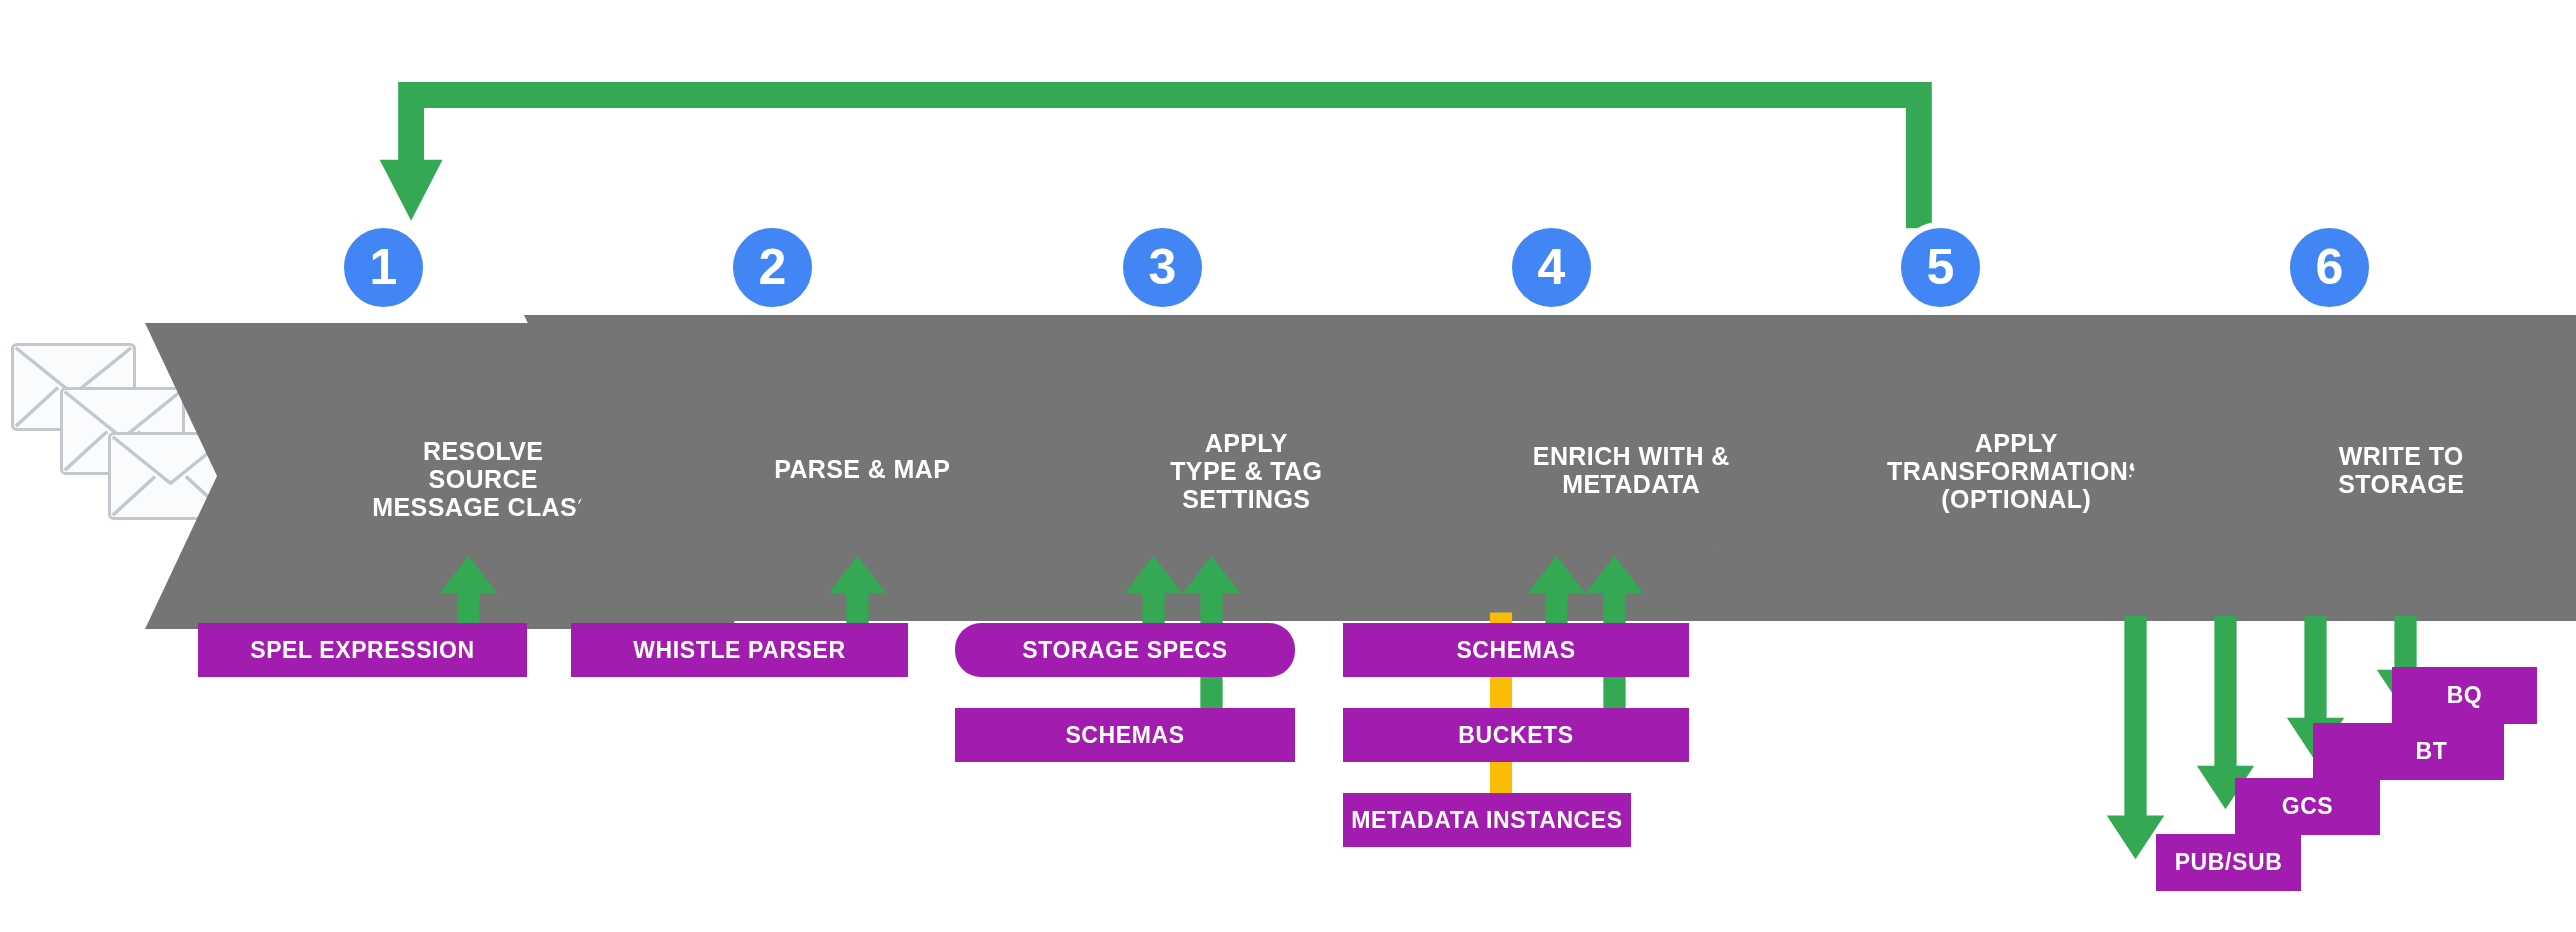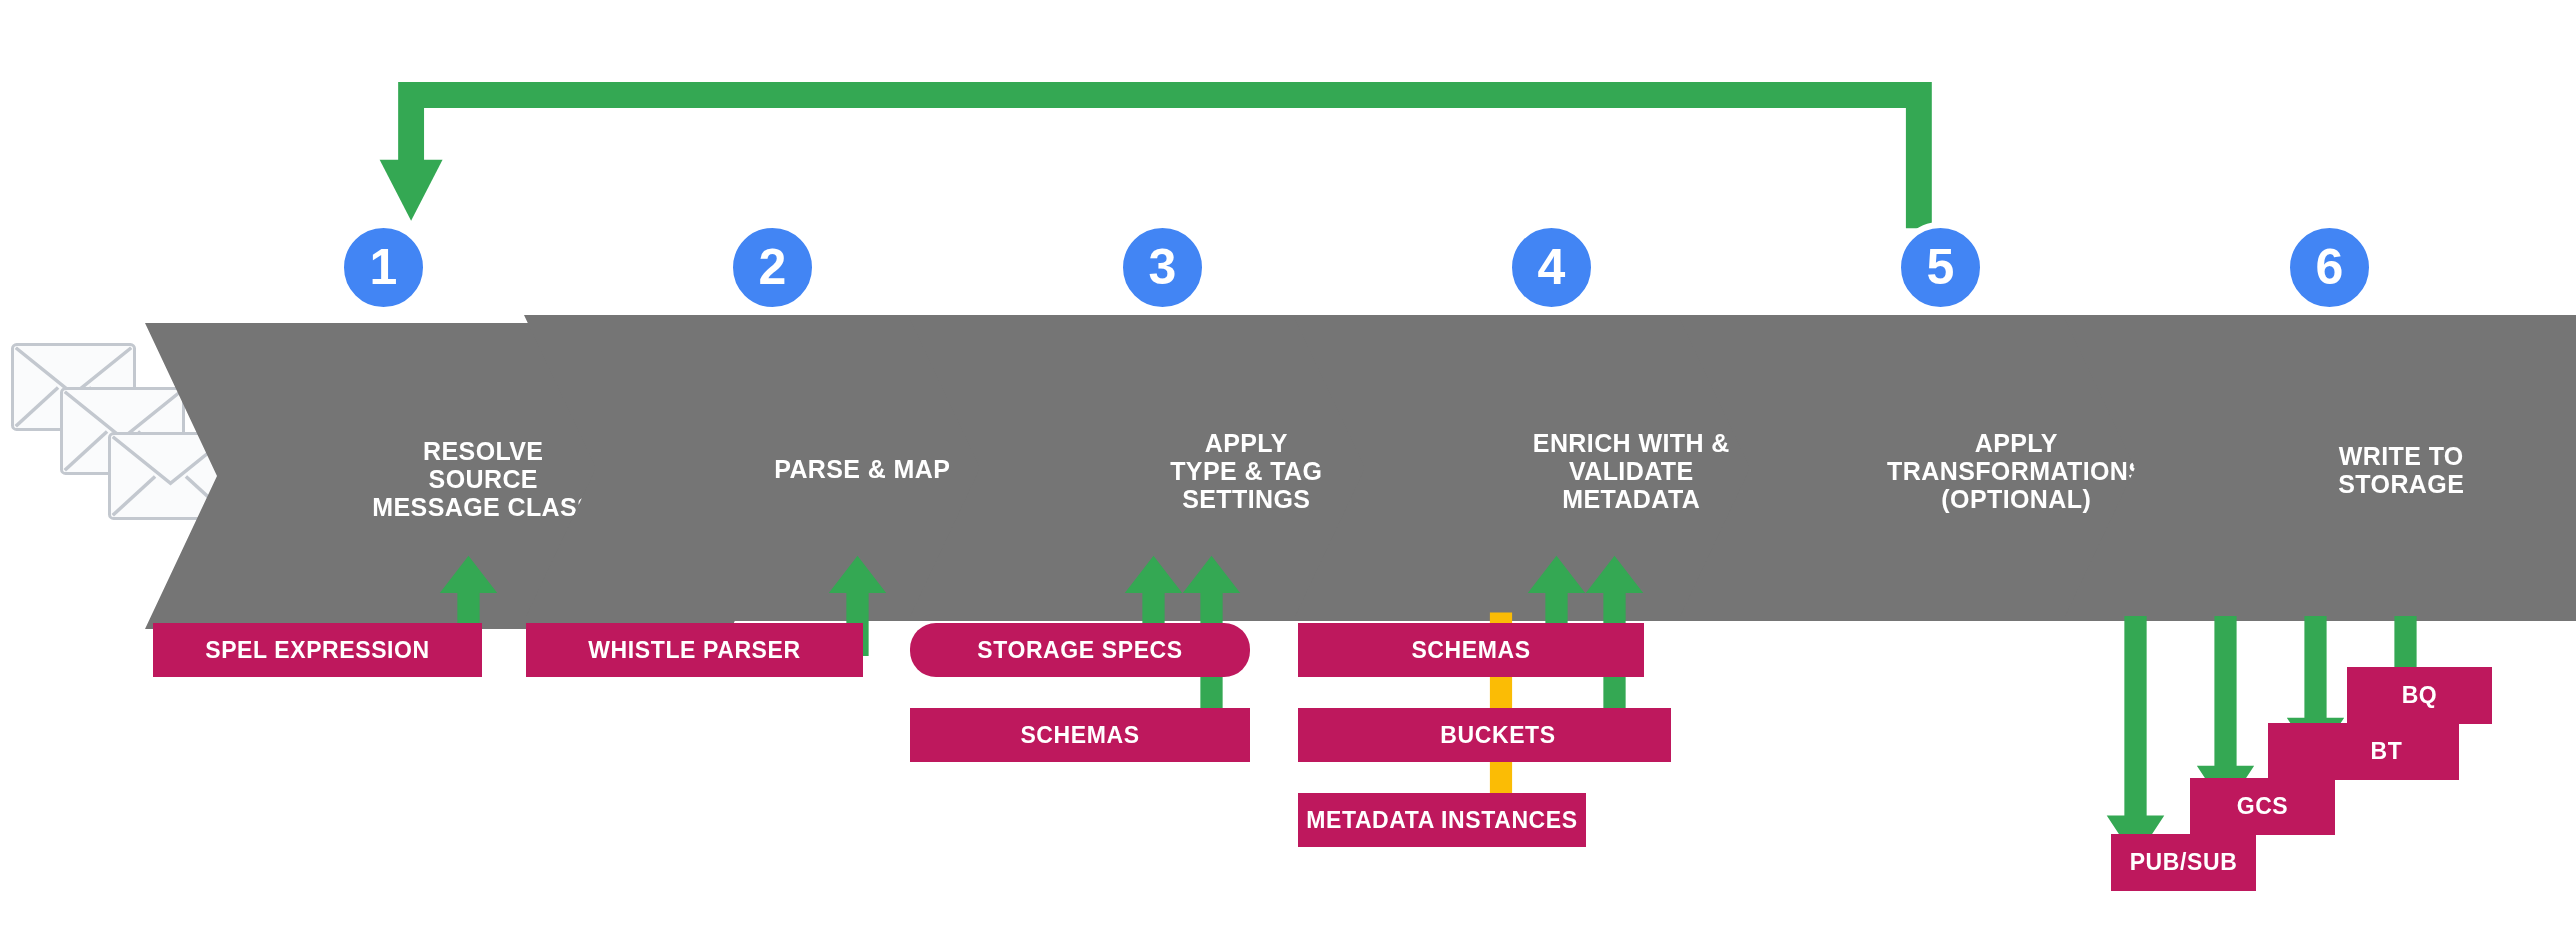--- a/index.html
+++ b/index.html
@@ -30,23 +30,23 @@
         text-transform:uppercase;font-stretch:condensed;}
   .chev .ctext span{display:block;white-space:nowrap;}
 
   
   .numcirc{position:absolute;width:91px;height:91px;border-radius:50%;
         background:#4285F4;border:6.5px solid #ffffff;box-sizing:border-box;
         color:#ffffff;font-size:50px;font-weight:700;line-height:78px;text-align:center;
         z-index:40;}
 
   
-  .bbox{position:absolute;background:#be185d;color:#ffffff;font-weight:700;
+  .bbox{position:absolute;background:#a21caf;color:#ffffff;font-weight:700;
         font-size:23px;letter-spacing:0.6px;text-align:center;text-transform:uppercase;
-        display:flex;align-items:center;justify-content:center;z-index:30;}
+        display:flex;align-items:center;justify-content:center;z-index:30;margin-left:45px;}
 
   
   .arrowup{position:absolute;z-index:20;}
   .arrowdn{position:absolute;z-index:20;}
   .feedback{position:absolute;z-index:25;}
   svg{display:block;}
 </style>
 </head>
 <body>
 
@@ -98,21 +98,20 @@
   <div class="chev" style="left: 908px; width: 658px;">
     <div class="ctext">
       <span>APPLY</span>
       <span>TYPE &amp; TAG</span>
       <span>SETTINGS</span>
     </div>
   </div>
   <div class="chev" style="left: 1293px; width: 658px;">
     <div class="ctext">
       <span>ENRICH WITH &amp;</span>
-      <span>VALIDATE</span>
       <span>METADATA</span>
     </div>
   </div>
   <div class="chev" style="left: 1678px; width: 658px;">
     <div class="ctext">
       <span>APPLY</span>
       <span>TRANSFORMATIONS</span>
       <span>(OPTIONAL)</span>
     </div>
   </div>
@@ -192,21 +191,21 @@
   </div>
 
   <div class="bbox" style="left: 153px; top: 623px; width: 329px; height: 54px;">SPEL EXPRESSION</div>
 
   <div class="bbox" style="left: 526px; top: 623px; width: 337px; height: 54px;">WHISTLE PARSER</div>
 
   <div class="bbox" style="left: 910px; top: 623px; width: 340px; height: 54px; border-radius: 26px;">STORAGE SPECS</div>
   <div class="bbox" style="left: 910px; top: 708px; width: 340px; height: 54px;">SCHEMAS</div>
 
   <div class="bbox" style="left: 1298px; top: 623px; width: 346px; height: 54px;">SCHEMAS</div>
-  <div class="bbox" style="left: 1298px; top: 708px; width: 346px; height: 54px; padding-left: 27px;">BUCKETS</div>
+  <div class="bbox" style="left: 1298px; top: 708px; width: 346px; height: 54px;">BUCKETS</div>
   <div class="bbox" style="left: 1298px; top: 793px; width: 288px; height: 54px;">METADATA INSTANCES</div>
 
   <div class="bbox" style="left: 2111px; top: 834px; width: 145px; height: 57px;">PUB/SUB</div>
   <div class="bbox" style="left: 2190px; top: 778px; width: 145px; height: 57px;">GCS</div>
   <div class="bbox" style="left: 2268px; top: 723px; width: 145px; height: 57px; padding-left: 46px;">BT</div>
   <div class="bbox" style="left: 2347px; top: 667px; width: 145px; height: 57px;">BQ</div>
 
 </div>
 
 

